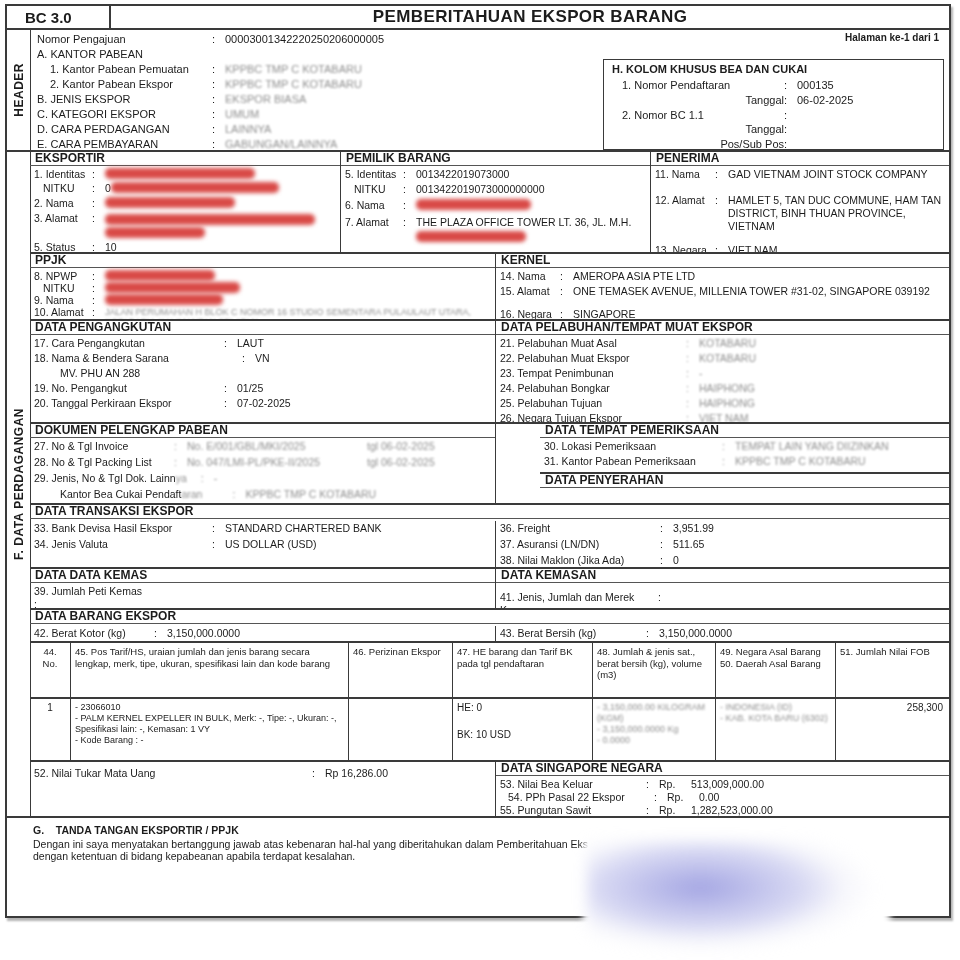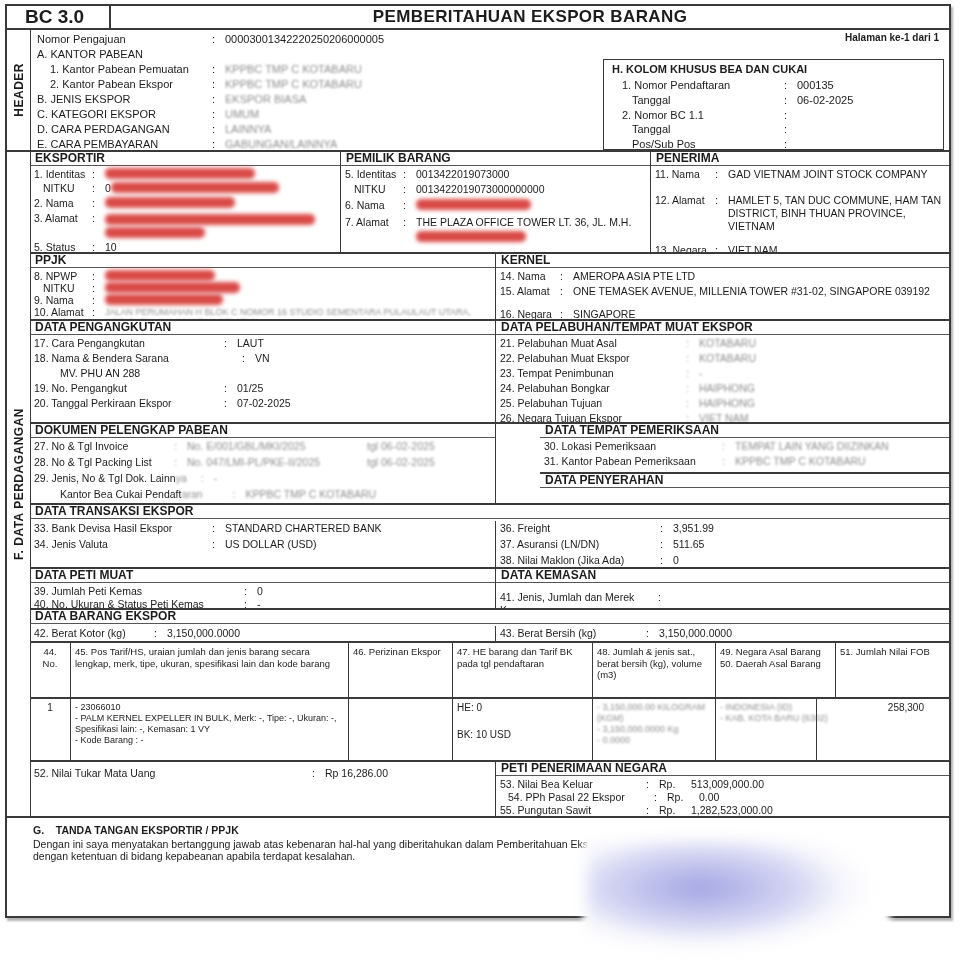--- a/index.html
+++ b/index.html
@@ -3,42 +3,42 @@
 <meta charset="utf-8">
 <style>
   html,body{margin:0;padding:0;background:#fff;}
   .page{position:relative;width:960px;height:960px;background:#fff;overflow:hidden;
         font-family:"Liberation Sans",sans-serif;color:#1c1c1c;}
   .doc{position:absolute;left:5px;top:4px;width:942px;height:910px;border:2px solid #3a3a3a;
        box-shadow:2px 3px 2px rgba(0,0,0,.3);background:#fff;}
   
   .titlebar{position:absolute;left:0;top:0;width:100%;height:22px;border-bottom:2px solid #3a3a3a;display:flex;}
   .bc-box{width:104px;border-right:2px solid #3a3a3a;display:flex;align-items:center;
-          padding-left:18px;font-weight:bold;font-size:19px;box-sizing:border-box;}
+          padding-left:18px;font-weight:bold;font-size:15px;box-sizing:border-box;}
   .title{flex:1;text-align:center;font-weight:bold;font-size:17px;letter-spacing:.4px;line-height:22px;}
   .halaman{position:absolute;right:10px;top:26px;font-size:10px;font-weight:bold;}
   
   .strip{position:absolute;left:0;width:23px;border-right:1.5px solid #3a3a3a;
          display:flex;align-items:center;justify-content:center;}
   .strip-h{top:24px;height:120px;}
   .strip-b{top:146px;height:664px;}
   .vlab{writing-mode:vertical-rl;transform:rotate(180deg);font-size:12px;font-weight:bold;
         letter-spacing:.5px;white-space:nowrap;}
   
   .hfields{position:absolute;left:30px;top:25px;width:560px;font-size:11px;}
   .hrow{display:flex;height:15px;align-items:center;}
   .hl{width:175px;flex-shrink:0;}
   .hl.sub{padding-left:13px;box-sizing:border-box;}
   .fc{width:13px;flex-shrink:0;}
   .fc::before{content:":";}
   .hbox{position:absolute;left:596px;top:53px;width:341px;height:91px;border:1.5px solid #3a3a3a;
         box-sizing:border-box;font-size:11px;padding:3px 7px 0 8px;}
   .hbox .hrow{height:14.7px;}
   .hbox .hl{width:172px;padding-left:10px;box-sizing:border-box;}
-  .hbox .hl.h2{padding-left:20px;}
+  .hbox .hl.h2{padding-left:20px;text-align:right;}
   .hbox-head{font-weight:bold;height:15px;}
   .sep1{position:absolute;left:0;top:144px;width:100%;border-top:2px solid #3a3a3a;}
   
   .brow{position:absolute;left:23px;width:919px;border-top:2px solid #3a3a3a;box-sizing:border-box;overflow:hidden;}
   .cell{position:absolute;top:0;bottom:0;box-sizing:border-box;overflow:hidden;}
   .cl{border-left:1.5px solid #3a3a3a;}
   .sec-h{height:13px;line-height:13px;font-weight:bold;font-size:12px;border-bottom:1px solid #555;
          padding-left:5px;margin-bottom:2px;}
   .fr{display:flex;align-items:flex-start;font-size:10.5px;line-height:13px;padding-left:4px;
       margin-top:1px;position:relative;}
@@ -428,22 +428,22 @@
         <div class="fr" style="margin-top:3px;">
           <span class="fl" style="width:160px;">38. Nilai Maklon (Jika Ada)</span>
             <span class="fc"></span>
           <span class="fv">0</span>
         </div>
       </div>
     </div>
 
     <div class="brow" style="top:561px;height:41px;">
       <div class="cell" style="left:0;width:465px;">
-        <div class="sec-h">DATA PETI MUAT</div>
-        <div class="fr" style="margin-top:0;">
+        <div class="sec-h">DATA DATA KEMAS</div>
+        <div class="fr" style="margin-top:0;flex-direction:column;">
           <span class="fl" style="width:210px;">39. Jumlah Peti Kemas</span>
             <span class="fc"></span>
           <span class="fv">0</span>
         </div>
         <div class="fr" style="margin-top:0;">
           <span class="fl" style="width:210px;">40. No, Ukuran &amp; Status Peti Kemas</span>
             <span class="fc"></span>
           <span class="fv">-</span>
         </div>
       </div>
@@ -507,33 +507,33 @@
       <div class="cell cl gcell" style="left:562px;width:123px;">
         <div class="gb">- 3,150,000.00 KILOGRAM</div>
         <div class="gb">(KGM)</div>
         <div class="gb">- 3,150,000.0000 Kg</div>
         <div class="gb">- 0.0000</div>
       </div>
       <div class="cell cl gcell" style="left:685px;width:120px;">
         <div class="gb">- INDONESIA (ID)</div>
         <div class="gb">- KAB. KOTA BARU (6302)</div>
       </div>
-      <div class="cell cl gcell fob" style="left:786px;width:114px;">258,300</div>
+      <div class="cell cl gcell fob" style="left:805px;width:114px;">258,300</div>
     </div>
 
     <div class="brow" style="top:754px;height:56px;">
       <div class="cell" style="left:0;width:465px;">
         <div class="fr" style="margin-top:5px;">
           <span class="fl" style="width:278px;">52. Nilai Tukar Mata Uang</span>
             <span class="fc"></span>
           <span class="fv">Rp 16,286.00</span>
         </div>
       </div>
       <div class="cell cl" style="left:465px;width:454px;">
-        <div class="sec-h">PETI PENERIMAAN NEGARA</div>
+        <div class="sec-h">DATA SINGAPORE NEGARA</div>
         <div class="fr" style="margin-top:1px;">
           <span class="fl" style="width:146px;">53. Nilai Bea Keluar</span>
             <span class="fc"></span>
           <span class="fl" style="width:32px;">Rp.</span>
           <span class="fv">513,009,000.00</span>
         </div>
         <div class="fr" style="margin-top:0;margin-left:8px;">
           <span class="fl" style="width:146px;">54. PPh Pasal 22 Ekspor</span>
             <span class="fc"></span>
           <span class="fl" style="width:32px;">Rp.</span>

